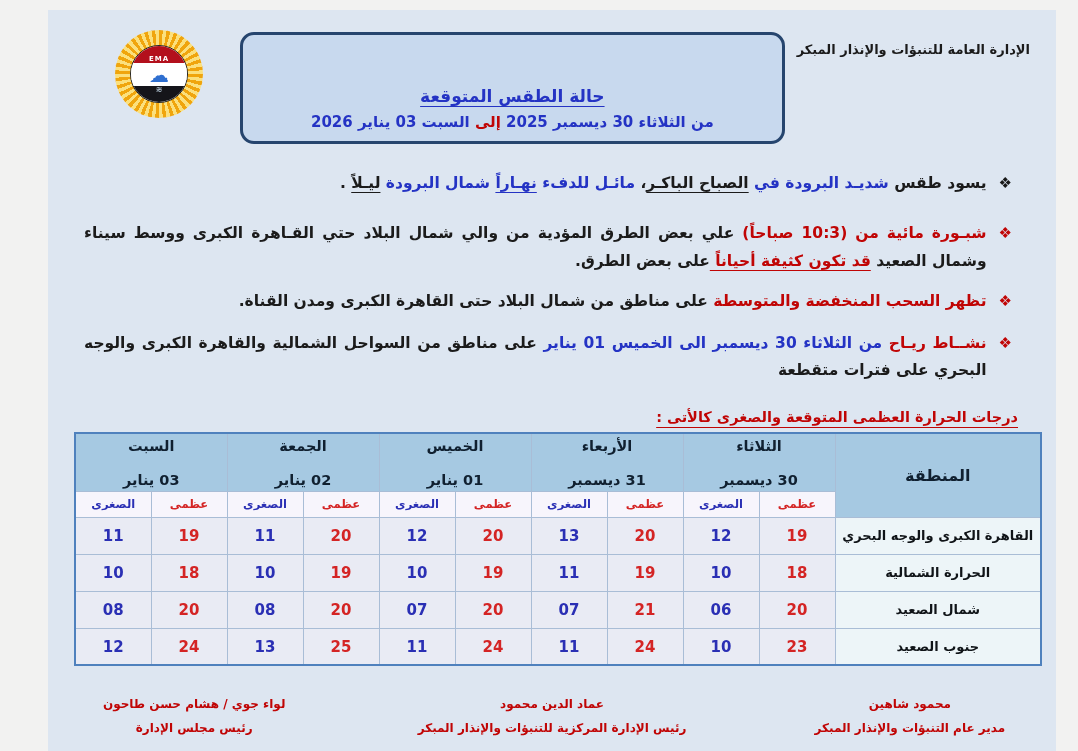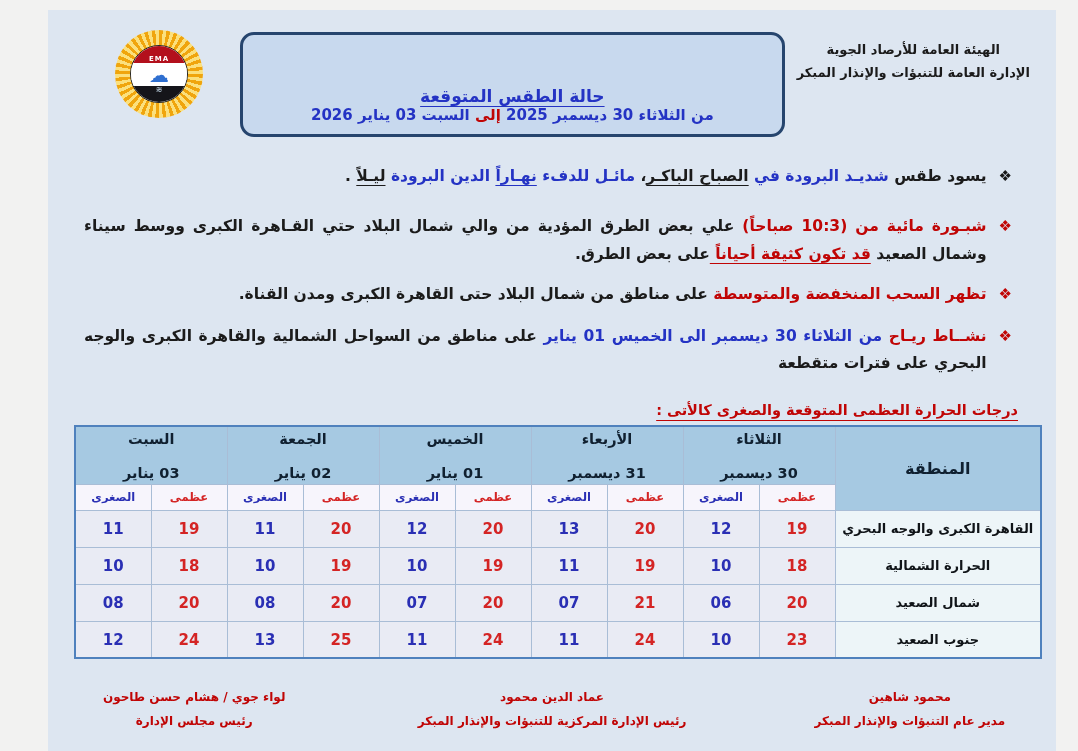--- a/index.html
+++ b/index.html
@@ -15,21 +15,21 @@
   body{width:1078px;height:751px;background:var(--page_bg);position:relative;overflow:hidden;
        font-family:"DejaVu Sans",sans-serif;}
   .doc{position:absolute;left:48px;top:10px;width:1008px;height:741px;background:var(--doc_bg);
        padding-top:12px;}
   
   .doc-header{display:flex;align-items:flex-start;justify-content:space-between;padding:6px 14px 0 30px;}
   .org{width:270px;text-align:center;font-weight:bold;font-size:13px;line-height:1.8;color:var(--text_black);padding-top:10px;}
   .title-box{width:570px;border:3px solid var(--titlebox_border);border-radius:14px;background:var(--titlebox_bg);
              text-align:center;padding:9px 10px 10px;margin-top:4px;}
   .title{font-size:17px;font-weight:bold;color:var(--text_blue);text-decoration:underline;text-underline-offset:4px;margin-top:42px;}
-  .subtitle{font-size:15px;font-weight:bold;}
+  .subtitle{font-size:15px;font-weight:bold;margin-top:7px;}
   .logo-wrap{width:170px;display:flex;justify-content:center;padding-top:2px;align-items:flex-end;}
   .sun{width:88px;height:88px;border-radius:50%;
        background:repeating-conic-gradient(#f0a50d 0deg 5deg,#fbe07d 5deg 10deg);
        display:flex;align-items:center;justify-content:center;}
   .sun-inner{width:58px;height:58px;border-radius:50%;overflow:hidden;border:1px solid #222;
              display:flex;flex-direction:column;background:#fff;}
   .band-red{flex:1.15;background:#b3101c;color:#ffffff;font-size:7px;font-weight:bold;
             display:flex;align-items:flex-end;justify-content:center;letter-spacing:1px;line-height:1;}
   .band-white{flex:1.5;background:#ffffff;display:flex;align-items:center;justify-content:center;}
   .cloud{color:#2f6fd0;font-size:20px;line-height:0;}
@@ -63,21 +63,20 @@
   .sig{line-height:2;}
   .sig:nth-child(1){flex:0 0 29%;} .sig:nth-child(2){flex:0 0 42%;} .sig:nth-child(3){flex:0 0 29%;}
 </style>
 </head>
 <body>
 
 <div class="doc" dir="rtl">
 
   <header class="doc-header">
     <div class="org">
-      <div>الهيئة العامة للأرصاد الجوية</div>
       <div>الإدارة العامة للتنبؤات والإنذار المبكر</div>
     </div>
     <div class="title-box">
       <div class="title">حالة الطقس المتوقعة</div>
       <div class="subtitle" id="subtitle"><span class="seg blue">من الثلاثاء 30 ديسمبر 2025 </span><span class="seg red">إلى </span><span class="seg blue">السبت 03 يناير 2026</span></div>
     </div>
     <div class="logo-wrap">
       <div class="sun">
         <div class="sun-inner">
           <div class="band-red">EMA</div>
@@ -86,21 +85,21 @@
           </div>
           <div class="band-black">≋</div>
         </div>
       </div>
     </div>
   </header>
 
   <section class="bullets" id="bullets">
       <div class="bullet b0">
         <span class="marker black">❖</span>
-        <span class="btext"><span class="seg black">يسود طقس </span><span class="seg blue">شديـد البرودة في </span><span class="seg black u">الصباح الباكـر</span><span class="seg black">، </span><span class="seg blue">مائـل للدفء </span><span class="seg blue u">نهـاراً</span><span class="seg blue"> الدين البرودة </span><span class="seg black u">ليـلاً</span><span class="seg black"> .</span></span>
+        <span class="btext"><span class="seg black">يسود طقس </span><span class="seg blue">شديـد البرودة في </span><span class="seg black u">الصباح الباكـر</span><span class="seg black">، </span><span class="seg blue">مائـل للدفء </span><span class="seg blue u">نهـاراً</span><span class="seg blue"> شمال البرودة </span><span class="seg black u">ليـلاً</span><span class="seg black"> .</span></span>
       </div>
       <div class="bullet b1">
         <span class="marker red">❖</span>
         <span class="btext"><span class="seg red">شبـورة مائية من (10:3 صباحاً) </span><span class="seg black">علي بعض الطرق المؤدية من والي شمال البلاد حتي القـاهرة الكبرى ووسط سيناء وشمال الصعيد </span><span class="seg red u">قد تكون كثيفة أحياناً </span><span class="seg black">على بعض الطرق.</span></span>
       </div>
       <div class="bullet b2">
         <span class="marker red">❖</span>
         <span class="btext"><span class="seg red">تظهر السحب المنخفضة والمتوسطة </span><span class="seg black">على مناطق من شمال البلاد حتى القاهرة الكبرى ومدن القناة.</span></span>
       </div>
       <div class="bullet b3">

